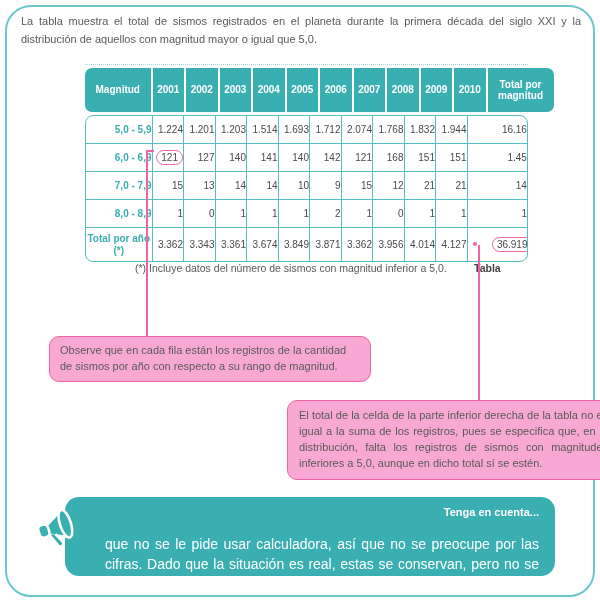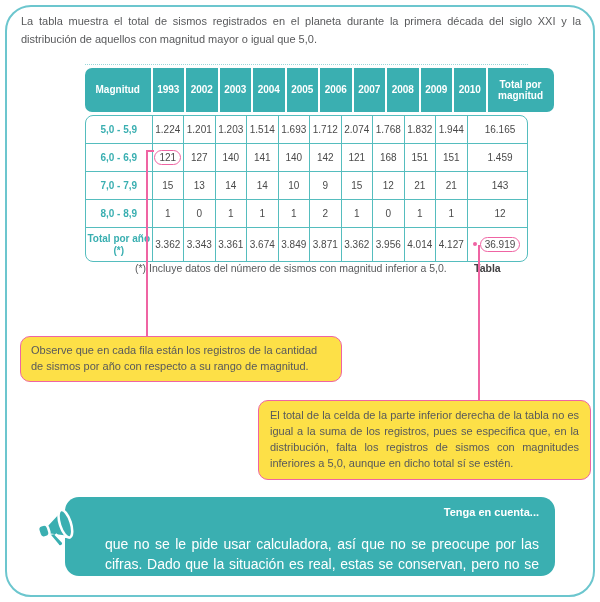--- a/index.html
+++ b/index.html
@@ -23,21 +23,21 @@
   .perforation{position:absolute;left:0;top:-4px;width:443px;border-top:1px dotted #9ad8da;}
   .thead{display:flex;gap:2px;}
   .th{background:var(--teal);color:#fff;font-weight:bold;font-size:10px;height:44px;
       display:flex;align-items:center;justify-content:center;text-align:center;line-height:1.15;}
   .th.first{border-radius:7px 0 0 7px;}
   .th.last{border-radius:0 7px 7px 0;}
   .th.last span{max-width:46px;display:inline-block;}
   .tbody{margin-top:3px;border:1.5px solid var(--tborder);border-radius:8px;overflow:hidden;background:#fff;}
   .tr{display:flex;}
   .tr + .tr{border-top:1px solid var(--tborder);}
-  .td{display:flex;align-items:center;justify-content:center;height:27px;
+  .td{display:flex;align-items:center;justify-content:flex-end;height:27px;
       font-size:10px;color:#4a4a4a;text-align:center;}
   .td + .td{border-left:1px solid var(--tborder);}
   .tr.total-row .td{height:33px;}
   .td.label{color:var(--teal);font-weight:bold;font-size:10px;line-height:1.15;}
   .col-label{width:65.5px;flex:none;}
   .col-year{width:31.5px;flex:none;}
   .col-total{width:66px;flex:none;}
   .circled{display:inline-block;border:1.5px solid var(--pink);border-radius:9px;
       padding:0 4px;line-height:13px;}
 
@@ -48,22 +48,22 @@
   .vline{position:absolute;width:1.5px;background:var(--pink);z-index:5;}
   #conn1{left:146px;top:151px;height:185px;}
   #conn1-hook{position:absolute;left:146px;top:150px;width:8px;height:1.5px;
       background:var(--pink);z-index:5;}
   #conn2{left:478px;top:245px;height:155px;}
   #conn2-dot{position:absolute;left:473px;top:242px;width:4px;height:4px;
       border-radius:50%;background:var(--pink);z-index:5;}
 
   
   .callout{position:absolute;border:1.5px solid var(--pink);border-radius:10px;
-      background:#fde047;color:var(--text);font-size:11px;line-height:1.45;
-      padding:6px 10px;z-index:6;}
+      background:#f9a8d4;color:var(--text);font-size:11px;line-height:1.45;
+      padding:6px 10px;z-index:6;margin-left:29px;}
   #callout1{left:20px;top:336px;width:322px;}
   #callout2{left:258px;top:400px;width:333px;text-align:justify;padding:7px 11px;}
 
   
   .note-box{position:absolute;left:65px;top:497px;width:490px;height:79px;
       background:var(--teal);border-radius:14px;color:#fff;padding:9px 16px 8px 40px;}
   .note-title{font-size:11px;font-weight:bold;margin-bottom:3px;text-align:right;}
   .note-body{font-size:14px;line-height:1.45;text-align:justify;margin-top:16px;}
   .megaphone{position:absolute;left:33px;top:502px;width:54px;height:54px;z-index:7;}
 </style>
@@ -75,21 +75,21 @@
 
   <p class="intro">La tabla muestra el total de sismos registrados en el planeta durante la primera década del siglo XXI y la distribución de aquellos con magnitud mayor o igual que 5,0.</p>
 
   <div class="table-wrap">
     <div class="perforation"></div>
     <div class="thead" id="thead">
         <div class="th col-label first">
           <span>Magnitud</span>
         </div>
         <div class="th col-year">
-          <span>1993</span>
+          <span>2001</span>
         </div>
         <div class="th col-year">
           <span>2002</span>
         </div>
         <div class="th col-year">
           <span>2003</span>
         </div>
         <div class="th col-year">
           <span>2004</span>
         </div>

